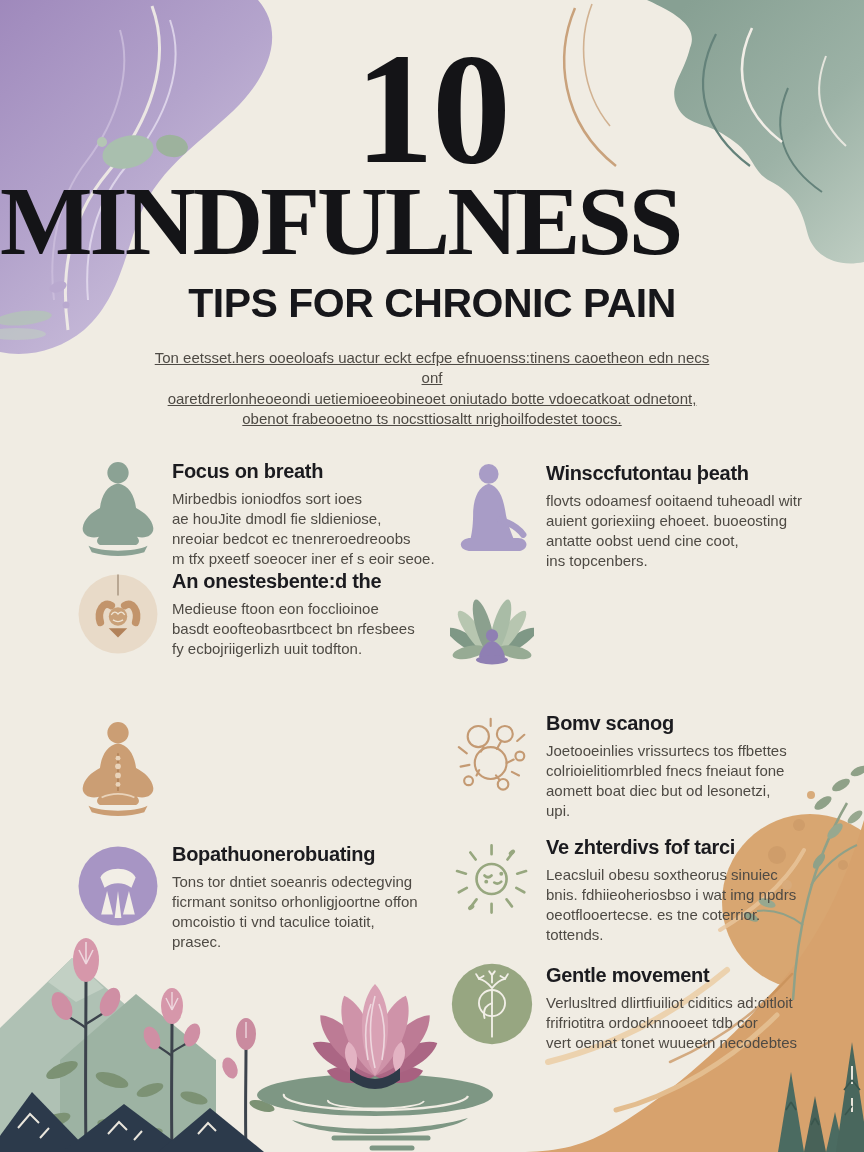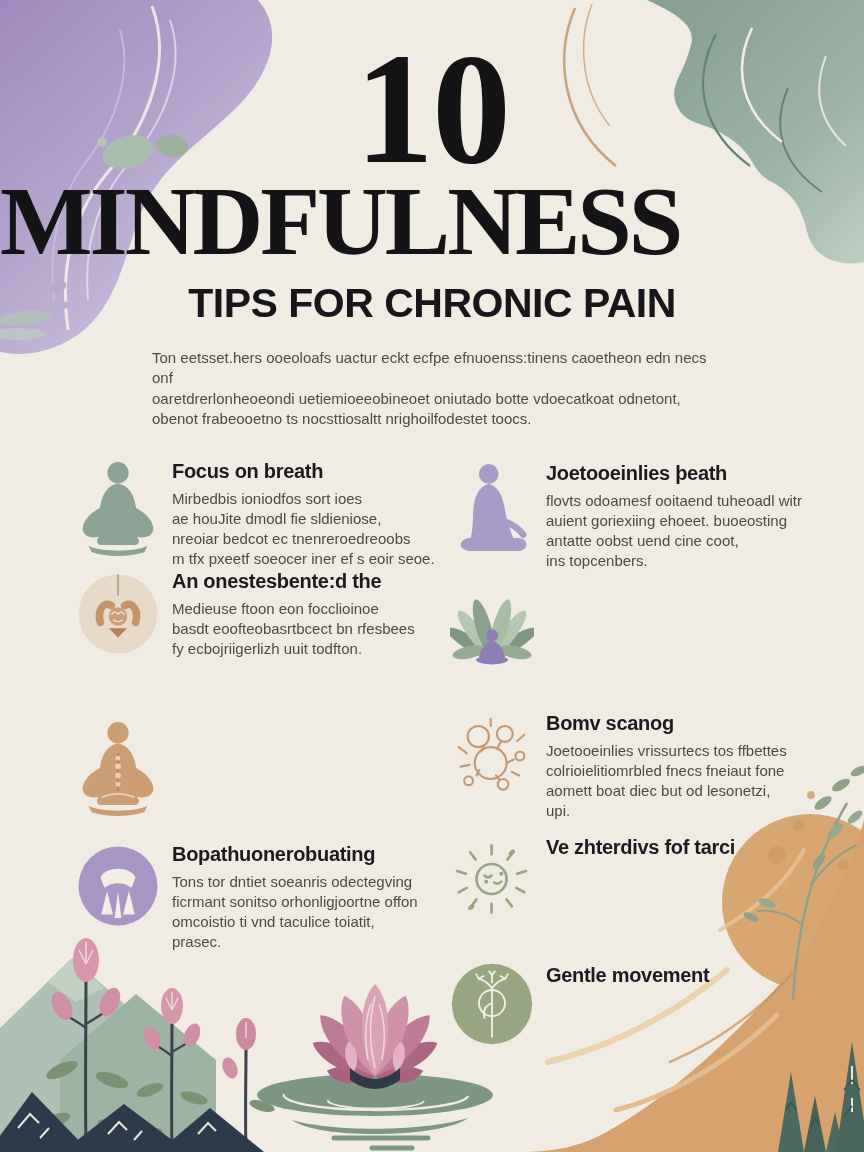--- a/index.html
+++ b/index.html
@@ -18,22 +18,22 @@
   .title-main{
     top:172px;left:0;right:0;text-align:left;
     font-family:"Liberation Serif", serif;font-weight:700;
     font-size:98px;line-height:1;letter-spacing:-3px;color:#141417;white-space:nowrap;
   }
   .title-sub{
     top:280px;left:0;right:0;text-align:center;
     font-weight:700;font-size:41px;letter-spacing:-0.5px;color:#17171b;
   }
   .intro{
-    top:348px;left:152px;width:560px;
-    font-size:15px;line-height:1.36;color:#4e4a44;white-space:pre-line;
+    top:348px;left:152px;width:560px;text-align:center;
+    font-size:15px;line-height:1.36;color:#4e4a44;white-space:pre-line;text-decoration:underline;
   }
   .tip{position:absolute;z-index:2;display:flex;gap:12px;align-items:flex-start;}
   .tip-icon{flex:0 0 84px;width:84px;display:flex;justify-content:center;}
   .tip-text{width:302px;}
   .tip-text h3{margin:2px 0 6px;font-size:20px;font-weight:700;letter-spacing:-0.3px;color:#1b1b1f;}
   .tip-text p{margin:0;font-size:15px;line-height:1.34;color:#4e4a44;white-space:pre-line;}
   #tip-l1{left:76px;top:458px;}
   #tip-l2{left:76px;top:568px;}
   #tip-l3{left:76px;top:718px;}
   #tip-l4{left:76px;top:841px;}
@@ -217,21 +217,21 @@
   <section class="tip" id="tip-r1">
     <div class="tip-icon">
       <svg width="82" height="100" viewBox="0 0 100 116">
         <circle cx="46" cy="14" r="12" fill="#a89cc6"></circle>
         <path d="M46 26 C34 29 28 42 27 60 C27 74 26 84 24 92 L76 92 C72 82 68 72 66 58 C63 40 57 29 46 26 Z" fill="#a89cc6"></path>
         <path d="M24 92 C18 92 12 95 12 100 C12 105 18 108 24 108 L82 108 C88 108 92 104 92 100 C92 96 88 92 82 92 Z" fill="#a89cc6"></path>
         <path d="M60 70 C72 74 82 80 88 88" stroke="#a89cc6" stroke-width="8" stroke-linecap="round" fill="none"></path>
       </svg>
     </div>
     <div class="tip-text">
-      <h3>Joetooeinlies þeath</h3>
+      <h3>Winsccfutontau þeath</h3>
       <p>flovts odoamesf ooitaend tuheoadl witr
 auient goriexiing ehoeet. buoeosting
 antatte oobst uend cine coot,
 ins topcenbers.</p>
     </div>
   </section>
 
   <section class="tip" id="tip-l2">
     <div class="tip-icon">
       <svg width="92" height="92" viewBox="0 0 100 100">
@@ -340,34 +340,41 @@
           <path d="M39 46 q4 4 8 0 M50 54 q4 3 8 -1"></path>
         </g>
         <circle cx="41" cy="53" r="2.2" fill="#97a77f"></circle>
         <circle cx="58" cy="44" r="2.2" fill="#97a77f"></circle>
         <ellipse cx="70" cy="20" rx="4" ry="2.5" fill="#97a77f" transform="rotate(-35 70 20)"></ellipse>
         <ellipse cx="24" cy="82" rx="4" ry="2.5" fill="#97a77f" transform="rotate(-35 24 82)"></ellipse>
       </svg>
     </div>
     <div class="tip-text">
       <h3>Ve zhterdivs fof tarci</h3>
+      <p>Leacsluil obesu soxtheorus sinuiec
+bnis. fdhiieoheriosbso i wat img npdrs
+oeotflooertecse. es tne coterrior.
+tottends.</p>
     </div>
   </section>
 
   <section class="tip" id="tip-r5">
     <div class="tip-icon">
       <svg width="84" height="84" viewBox="0 0 90 90">
         <circle cx="45" cy="45" r="43" fill="#97a681"></circle>
         <g stroke="#f2efe7" stroke-width="2" fill="none" stroke-linecap="round">
           <path d="M45 80 V30"></path>
           <circle cx="45" cy="44" r="14"></circle>
           <path d="M45 44 q-11 4 -8 16"></path>
           <path d="M45 28 q-7 -9 -14 -10 M45 28 q7 -9 14 -10"></path>
           <path d="M31 18 l-3 -5 M31 18 l5 -3 M59 18 l3 -5 M59 18 l-5 -3 M45 22 v-8 M45 14 l-3 -4 M45 14 l3 -4"></path>
         </g>
       </svg>
     </div>
     <div class="tip-text">
       <h3>Gentle movement</h3>
+      <p>Verlusltred dlirtfiuiliot ciditics ad:oitloit
+frifriotitra ordocknnooeet tdb cor
+vert oemat tonet wuueetn necodebtes</p>
     </div>
   </section>
 
 </div>
 
 </body></html>

